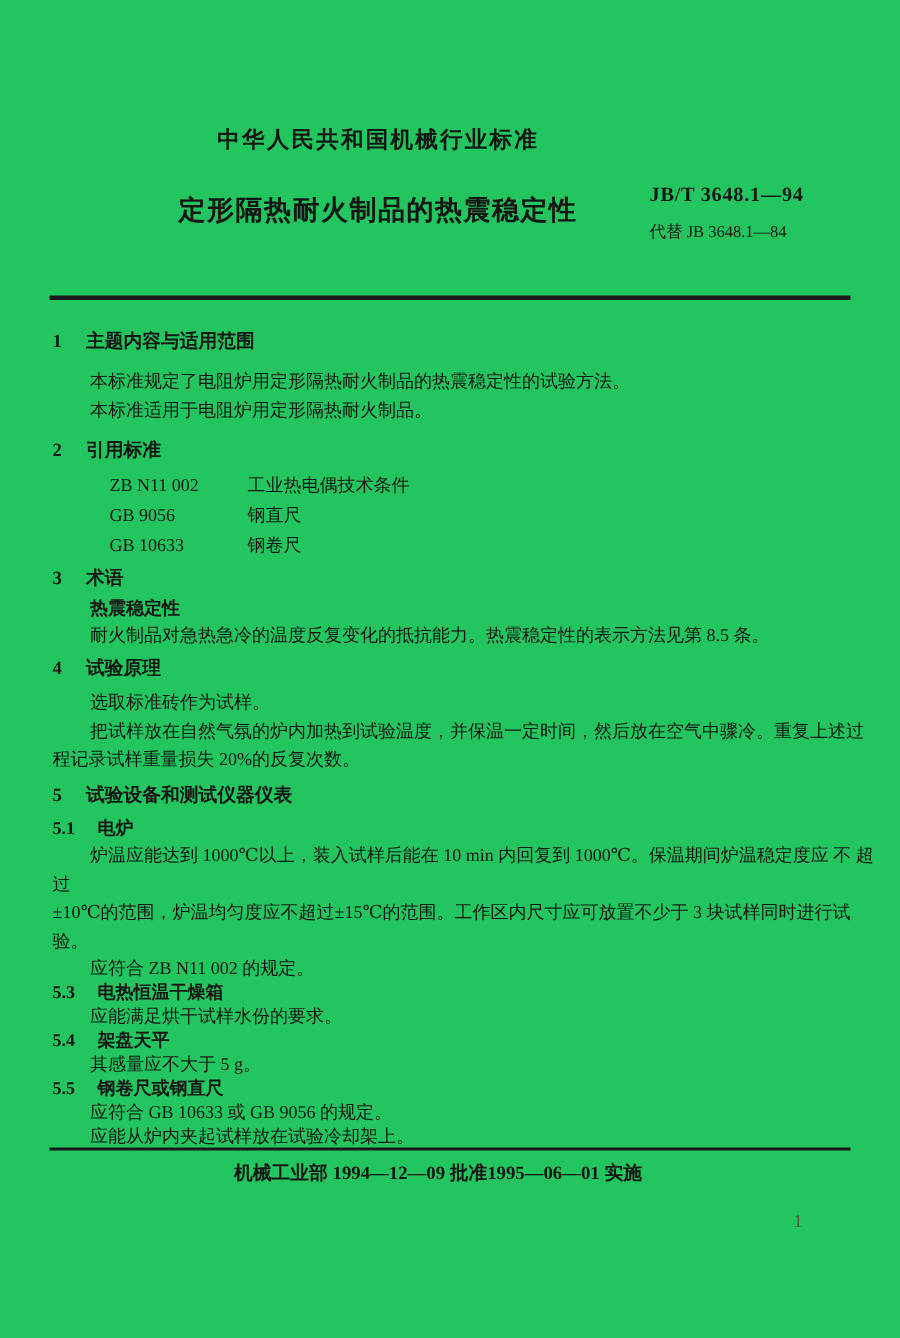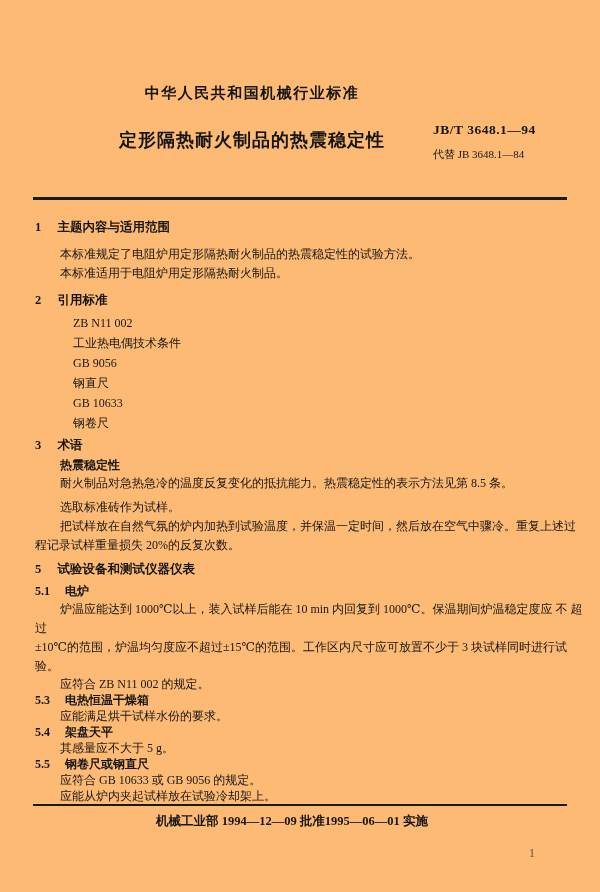--- a/index.html
+++ b/index.html
@@ -4,21 +4,21 @@
 <style>
   html, body {
     margin: 0;
     padding: 0;
     background: #ffffff;
   }
   .page {
     position: relative;
     width: 600px;
     height: 892px;
-    background: #fdba74;
+    background: #22c55e;
     overflow: hidden;
     font-family: "Liberation Serif", "DejaVu Serif", serif;
     color: #161616;
   }
 
   
   .doc-header {
     position: relative;
     height: 197px;
     box-sizing: border-box;
@@ -89,21 +89,20 @@
   }
   .cont {
     line-height: 19px;
     white-space: nowrap;
   }
   .ref-row {
     display: flex;
     line-height: 20px;
     padding-left: 38px;
     white-space: nowrap;
-    flex-direction: column;
   }
   .ref-code { width: 92px; flex: none; }
   .term-line {
     font-weight: bold;
     padding-left: 25px;
     line-height: 18px;
     white-space: nowrap;
   }
   .sub-heading {
     font-weight: bold;
@@ -192,20 +191,24 @@
       <span>钢卷尺</span>
     </div>
 
     <h2 class="sec-heading m3">
       <span class="sec-num">3</span>
       <span>术语</span>
     </h2>
     <div class="term-line m2">热震稳定性</div>
     <div class="para">耐火制品对急热急冷的温度反复变化的抵抗能力。热震稳定性的表示方法见第 8.5 条。</div>
 
+    <h2 class="sec-heading m3">
+      <span class="sec-num">4</span>
+      <span>试验原理</span>
+    </h2>
     <div class="para m5">选取标准砖作为试样。</div>
     <div class="para">把试样放在自然气氛的炉内加热到试验温度，并保温一定时间，然后放在空气中骤冷。重复上述过</div>
     <div class="cont">程记录试样重量损失 20%的反复次数。</div>
 
     <h2 class="sec-heading m5">
       <span class="sec-num">5</span>
       <span>试验设备和测试仪器仪表</span>
     </h2>
 
     <div class="sub-heading m5">

